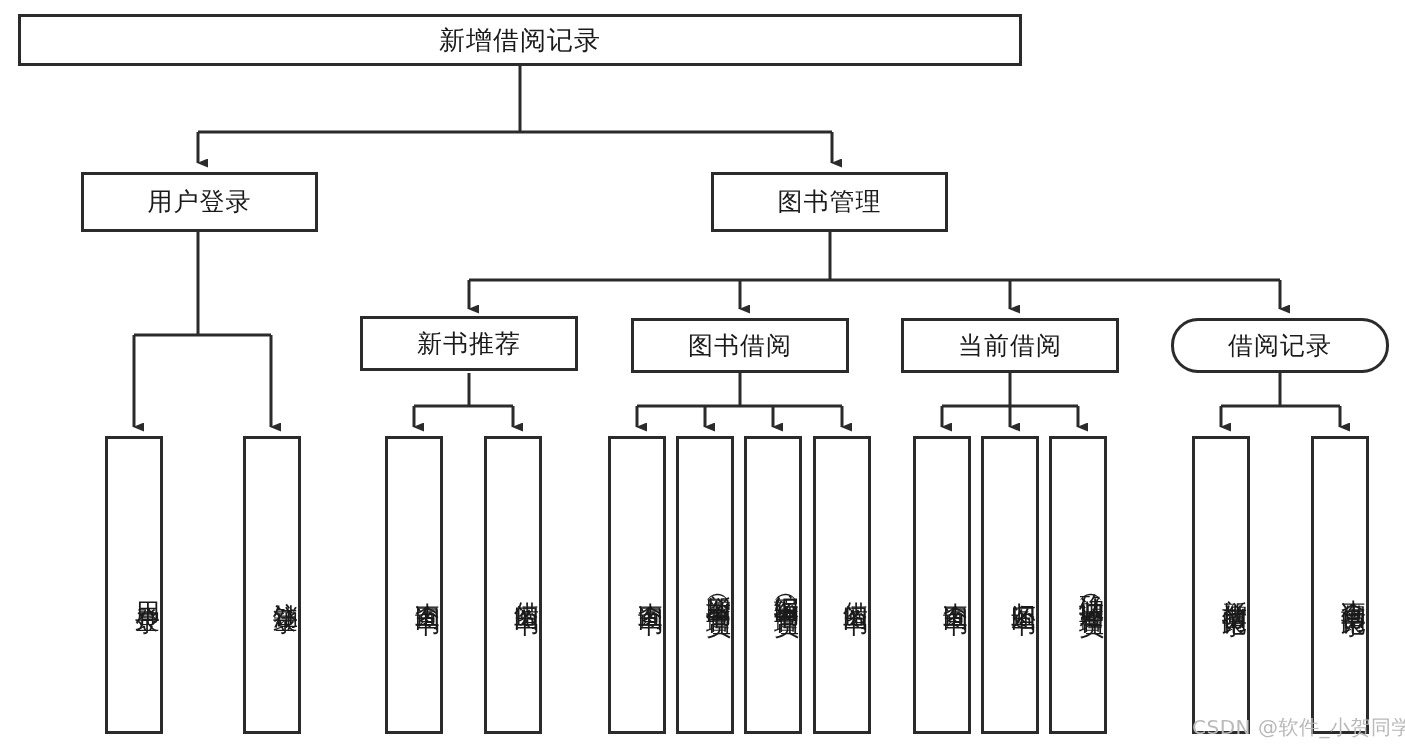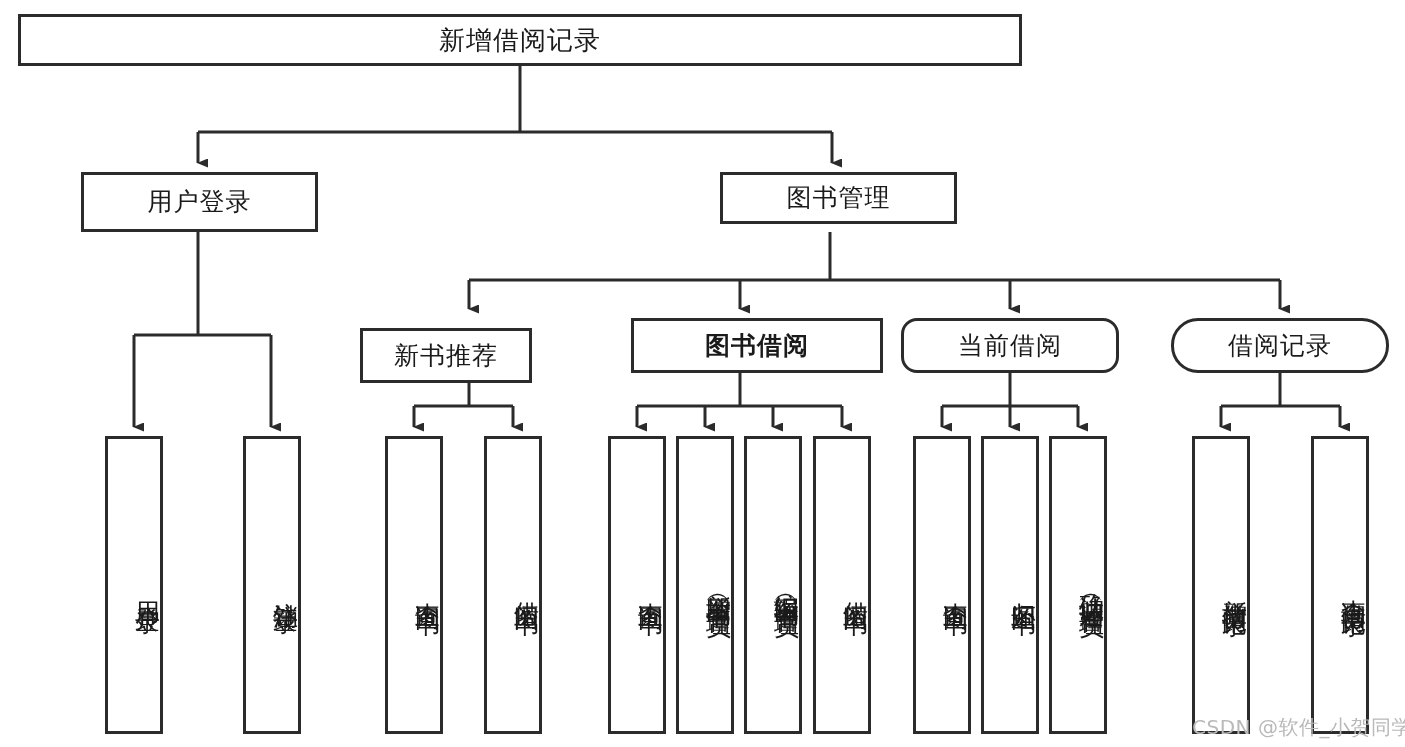--- a/index.html
+++ b/index.html
@@ -129,31 +129,31 @@
     </g>
   </svg>
 
   <div class="node h root" style="left:18px; top:14px; width:1004px; height:52px;">
     <span>新增借阅记录</span>
   </div>
 
   <div class="node h" style="left:81px; top:172px; width:237px; height:60px;">
     <span>用户登录</span>
   </div>
-  <div class="node h" style="left:711px; top:172px; width:237px; height:52px;margin-left:9px;">
+  <div class="node h" style="left:711px; top:172px; width:237px; height:60px;">
     <span>图书管理</span>
   </div>
 
-  <div class="node h" style="left:360px; top:328px; width:172px; height:55px;align-items:center;">
+  <div class="node h" style="left:360px; top:316px; width:218px; height:55px;align-items:center;">
     <span>新书推荐</span>
   </div>
-  <div class="node h" style="left:631px; top:318px; width:252px; height:55px;font-weight:bold;">
+  <div class="node h" style="left:631px; top:318px; width:218px; height:55px;">
     <span>图书借阅</span>
   </div>
-  <div class="node h" style="left:901px; top:318px; width:218px; height:55px;border-radius:16px;">
+  <div class="node h" style="left:901px; top:318px; width:218px; height:55px;">
     <span>当前借阅</span>
   </div>
   <div class="node h" style="left:1171px; top:318px; width:218px; height:55px;border-radius:27px;">
     <span>借阅记录</span>
   </div>
 
   <div class="node v" style="left:105px; top:436px; width:58px; height:298px;">
     <span class="vtext">用户登录</span>
   </div>
   <div class="node v" style="left:243px; top:436px; width:58px; height:298px;">

